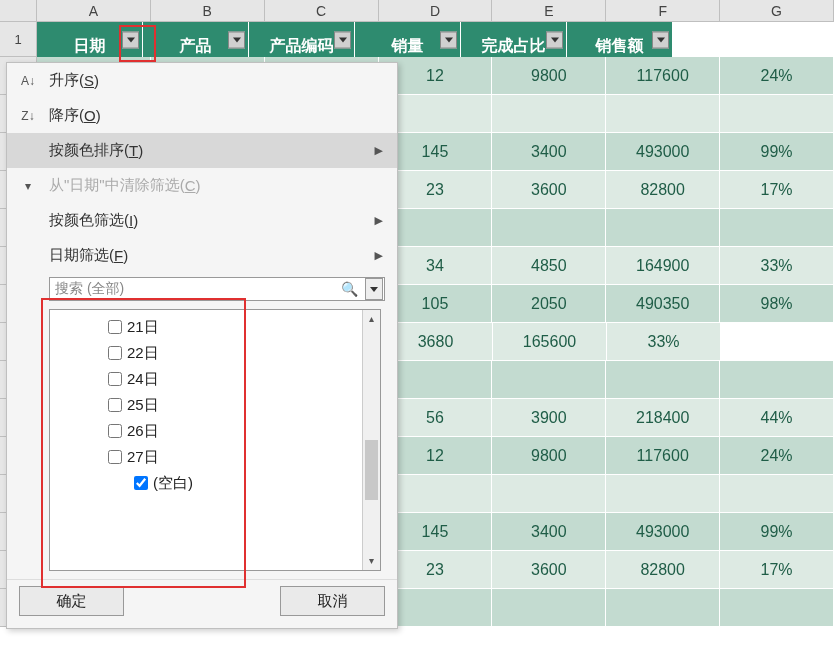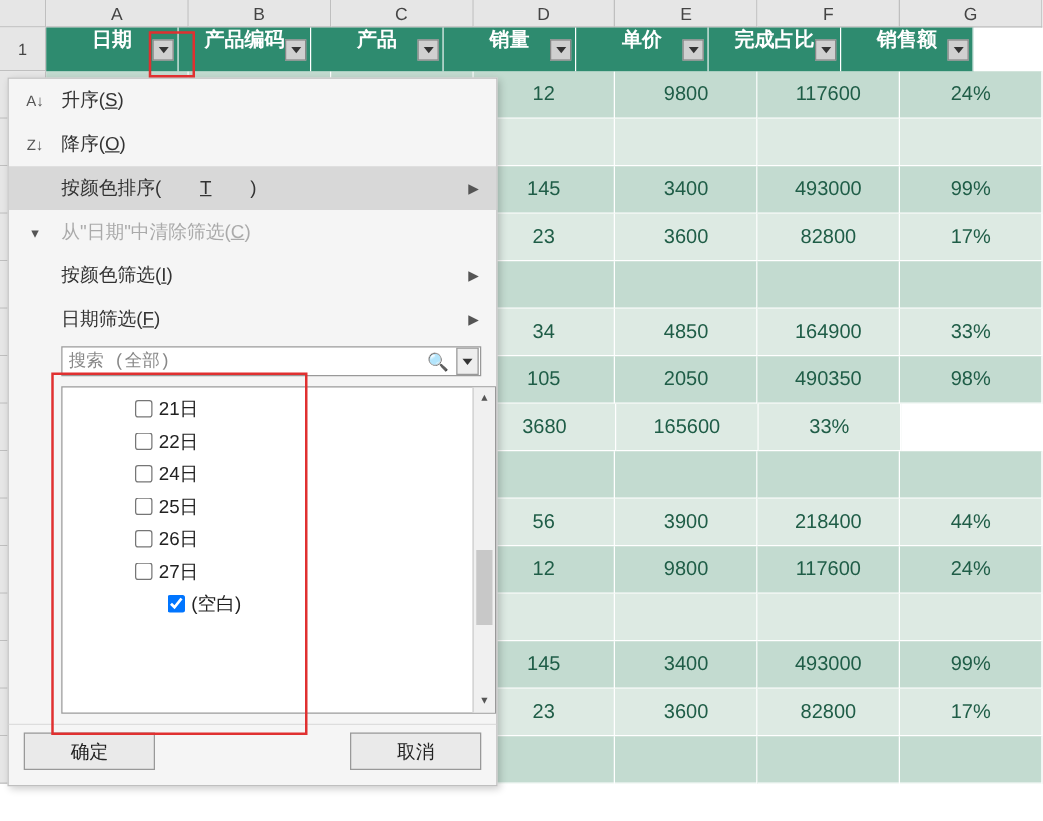--- a/index.html
+++ b/index.html
@@ -5,46 +5,46 @@
 * { box-sizing: border-box; margin: 0; padding: 0; font-family: "Microsoft YaHei", sans-serif; }
 body { background: #fff; width: 834px; height: 657px; overflow: hidden; position: relative; }
 
 .sheet { position: absolute; top: 0; left: 0; width: 834px; }
 .col-letters { display: flex; height: 22px; }
 .corner { width: 37px; background: #e6e6e6; border-right: 1px solid #bfbfbf; border-bottom: 1px solid #bfbfbf; }
 .col-letter { width: 114px; background: #e6e6e6; border-right: 1px solid #bfbfbf; border-bottom: 1px solid #bfbfbf; text-align: center; font-size: 14px; color: #444; line-height: 22px; }
 
 .header-row { display: flex; height: 35px; }
 .row-num { width: 37px; background: #e6e6e6; border-right: 1px solid #bfbfbf; border-bottom: 1px solid #bfbfbf; text-align: center; font-size: 13px; color: #444; line-height: 35px; }
-.hcell { width: 106px; background: #2e8b6f; color: #fff; font-size: 16px; font-weight: bold; display: flex; align-items: flex-start; justify-content: center; border-right: 1px solid #fff; position: relative; }
+.hcell { width: 106px; background: #2e8b6f; color: #fff; font-size: 16px; font-weight: bold; display: flex; align-items: flex-end; justify-content: center; border-right: 1px solid #fff; position: relative; }
 .filter-btn { position: absolute; right: 3px; top: 50%; transform: translateY(-50%); width: 17px; height: 17px; background: #d0d0d0; border: 1px solid #888; display: flex; align-items: center; justify-content: center; }
 .filter-btn::after { content: ""; border-left: 4px solid transparent; border-right: 4px solid transparent; border-top: 5px solid #333; }
 
 .data-row { display: flex; height: 38px; }
 .dcell { width: 114px; background: #c3dbd0; border-right: 1px solid #fff; border-bottom: 1px solid #fff; text-align: center; font-size: 16px; color: #1f5d47; line-height: 38px; }
 .row-num-d { width: 37px; background: #e6e6e6; border-right: 1px solid #bfbfbf; border-bottom: 1px solid #bfbfbf; }
 
 .highlight-box1 { position: absolute; top: 25px; left: 119px; width: 37px; height: 37px; border: 2px solid #e03030; pointer-events: none; z-index: 50; }
 .highlight-box2 { position: absolute; top: 298px; left: 41px; width: 205px; height: 290px; border: 2px solid #e03030; pointer-events: none; z-index: 50; }
 
 .dropdown { position: absolute; top: 62px; left: 6px; width: 392px; background: #f5f5f5; border: 1px solid #bfbfbf; box-shadow: 2px 2px 6px rgba(0,0,0,0.2); z-index: 40; }
 .menu-item { height: 35px; display: flex; align-items: center; padding-left: 42px; font-size: 15px; color: #333; position: relative; }
 .menu-item.disabled { color: #aaa; }
-.menu-item.highlight { background: #d8d8d8; gap: 31px; }
+.menu-item.highlight { background: #d8d8d8; }
 .menu-item .arrow { position: absolute; right: 14px; color: #555; font-size: 11px; }
 .menu-icon { position: absolute; left: 12px; width: 18px; height: 18px; display: flex; align-items: center; justify-content: center; font-size: 12px; color: #555; }
 .underline { text-decoration: underline; }
 
 .search-row { padding: 4px 12px 4px 42px; position: relative; }
-.search-input { width: 100%; height: 24px; border: 1px solid #999; padding: 0 24px 0 5px; font-size: 14px; background: #fff; color: #888; font-family: Liberation Mono, monospace; }
+.search-input { width: 100%; height: 24px; border: 1px solid #999; padding: 0 24px 0 5px; font-size: 14px; background: #fff; color: #888; }
 .search-mag { position: absolute; right: 38px; top: 8px; color: #2060c0; font-size: 14px; }
 .search-dd { position: absolute; right: 14px; top: 5px; width: 18px; height: 22px; border: 1px solid #999; background: #eee; display: flex; align-items: center; justify-content: center; }
 .search-dd::after { content: ""; border-left: 4px solid transparent; border-right: 4px solid transparent; border-top: 5px solid #333; }
 
-.tree-area { margin: 4px 0 8px 42px; border: 1px solid #999; background: #fff; height: 262px; position: relative; display: flex; }
+.tree-area { margin: 4px 16px 8px 42px; border: 1px solid #999; background: #fff; height: 262px; position: relative; display: flex; }
 .tree-list { flex: 1; overflow: hidden; padding: 4px 0 4px 58px; }
 .tree-item { height: 26px; display: flex; align-items: center; font-size: 15px; color: #222; }
 .tree-item input { margin-right: 5px; width: 14px; height: 14px; }
 .tree-blank { padding-left: 26px; }
 .tree-scroll { width: 18px; background: #f0f0f0; border-left: 1px solid #ccc; position: relative; }
 .tree-scroll .up, .tree-scroll .dn { height: 18px; text-align: center; font-size: 10px; line-height: 18px; color: #555; }
 .tree-scroll .thumb { position: absolute; top: 130px; left: 2px; width: 13px; height: 60px; background: #c8c8c8; }
 
 .btn-row { display: flex; justify-content: space-between; padding: 6px 12px 12px; gap: 28px; border-top: 1px solid #ddd; }
 .btn { width: 105px; height: 30px; background: #eaeaea; border: 1px solid #999; font-size: 15px; display: flex; align-items: center; justify-content: center; color: #222; }
@@ -66,33 +66,29 @@
     <div class="col-letter">G</div>
   </div>
 
   <div class="header-row">
     <div class="row-num">1</div>
     <div class="hcell">
         <span>日期</span>
         <span class="filter-btn"></span>
       </div>
     <div class="hcell">
+        <span>产品</span>
+        <span class="filter-btn"></span>
+      </div>
+    <div class="hcell">
         <span>产品编码</span>
         <span class="filter-btn"></span>
       </div>
     <div class="hcell">
-        <span>产品</span>
-        <span class="filter-btn"></span>
-      </div>
-    <div class="hcell">
         <span>销量</span>
-        <span class="filter-btn"></span>
-      </div>
-    <div class="hcell">
-        <span>单价</span>
         <span class="filter-btn"></span>
       </div>
     <div class="hcell">
         <span>完成占比</span>
         <span class="filter-btn"></span>
       </div>
     <div class="hcell">
         <span>销售额</span>
         <span class="filter-btn"></span>
       </div>

